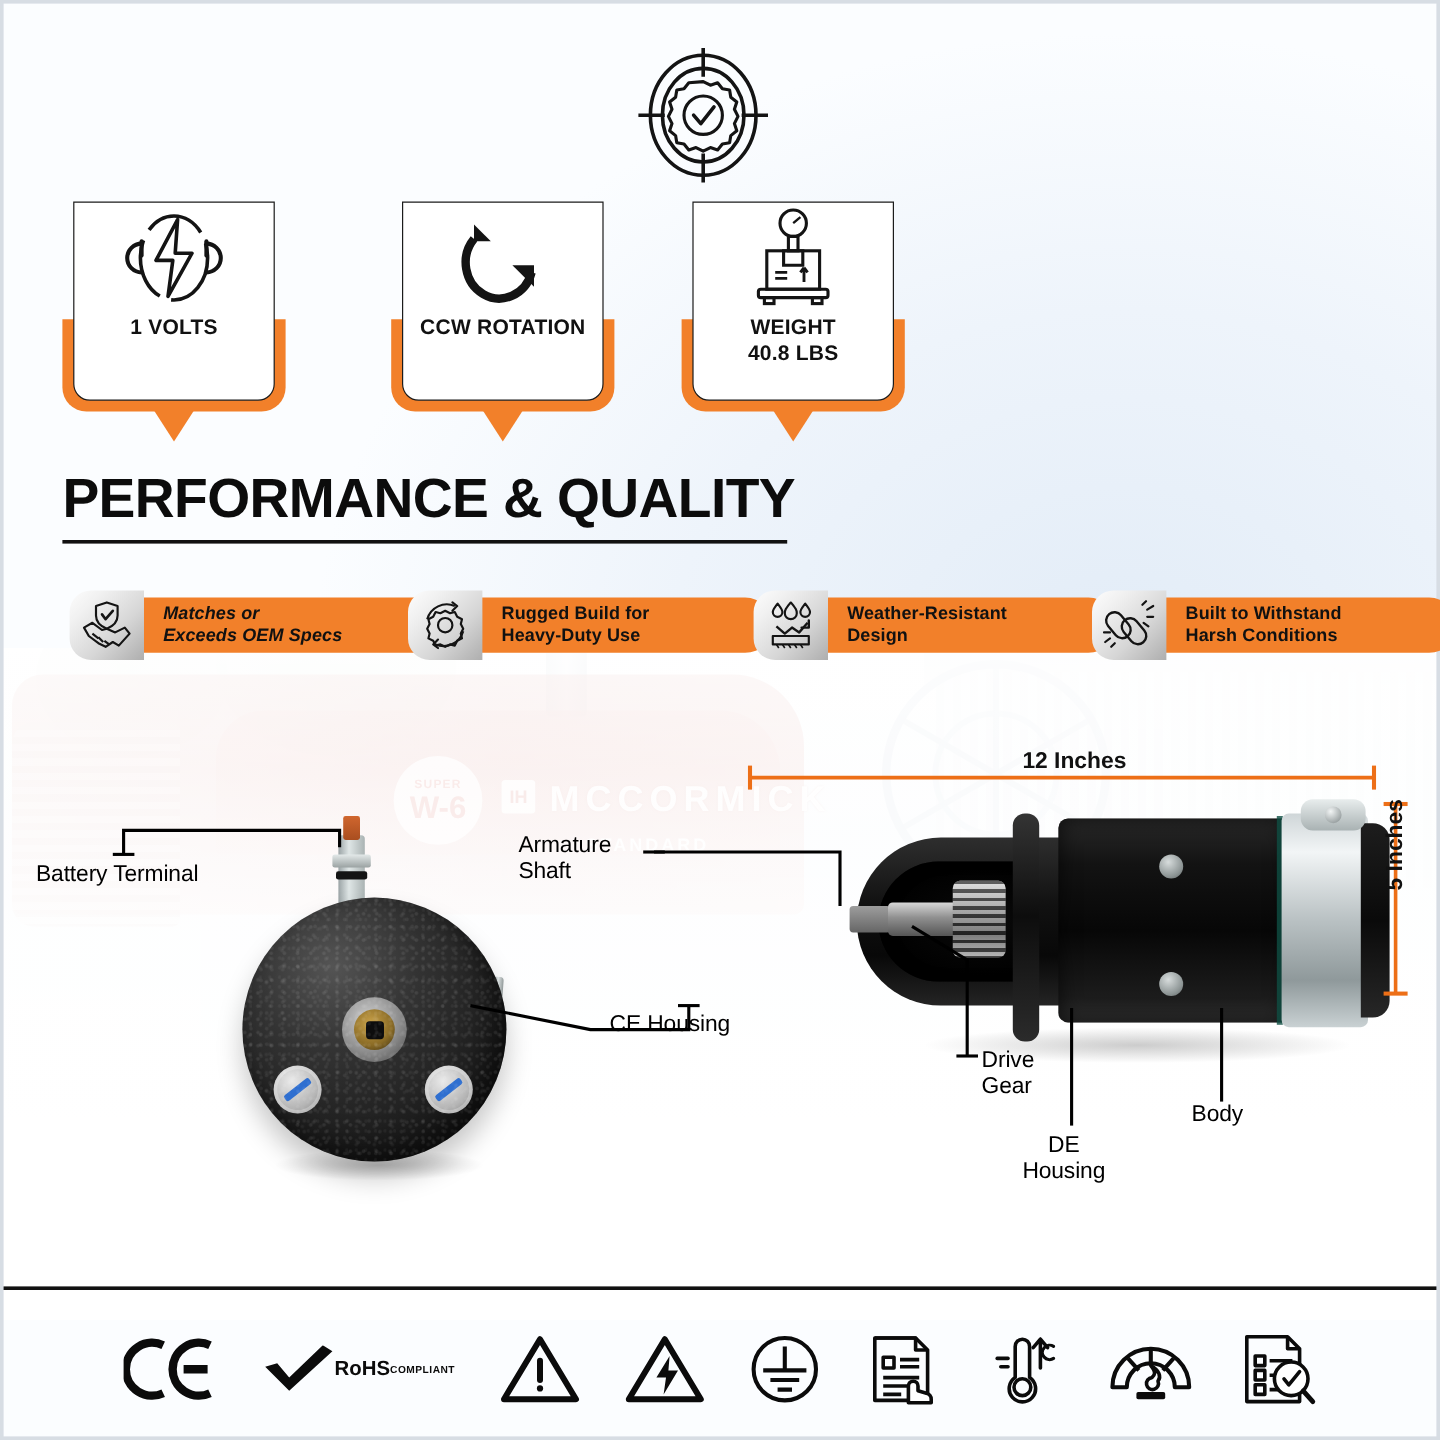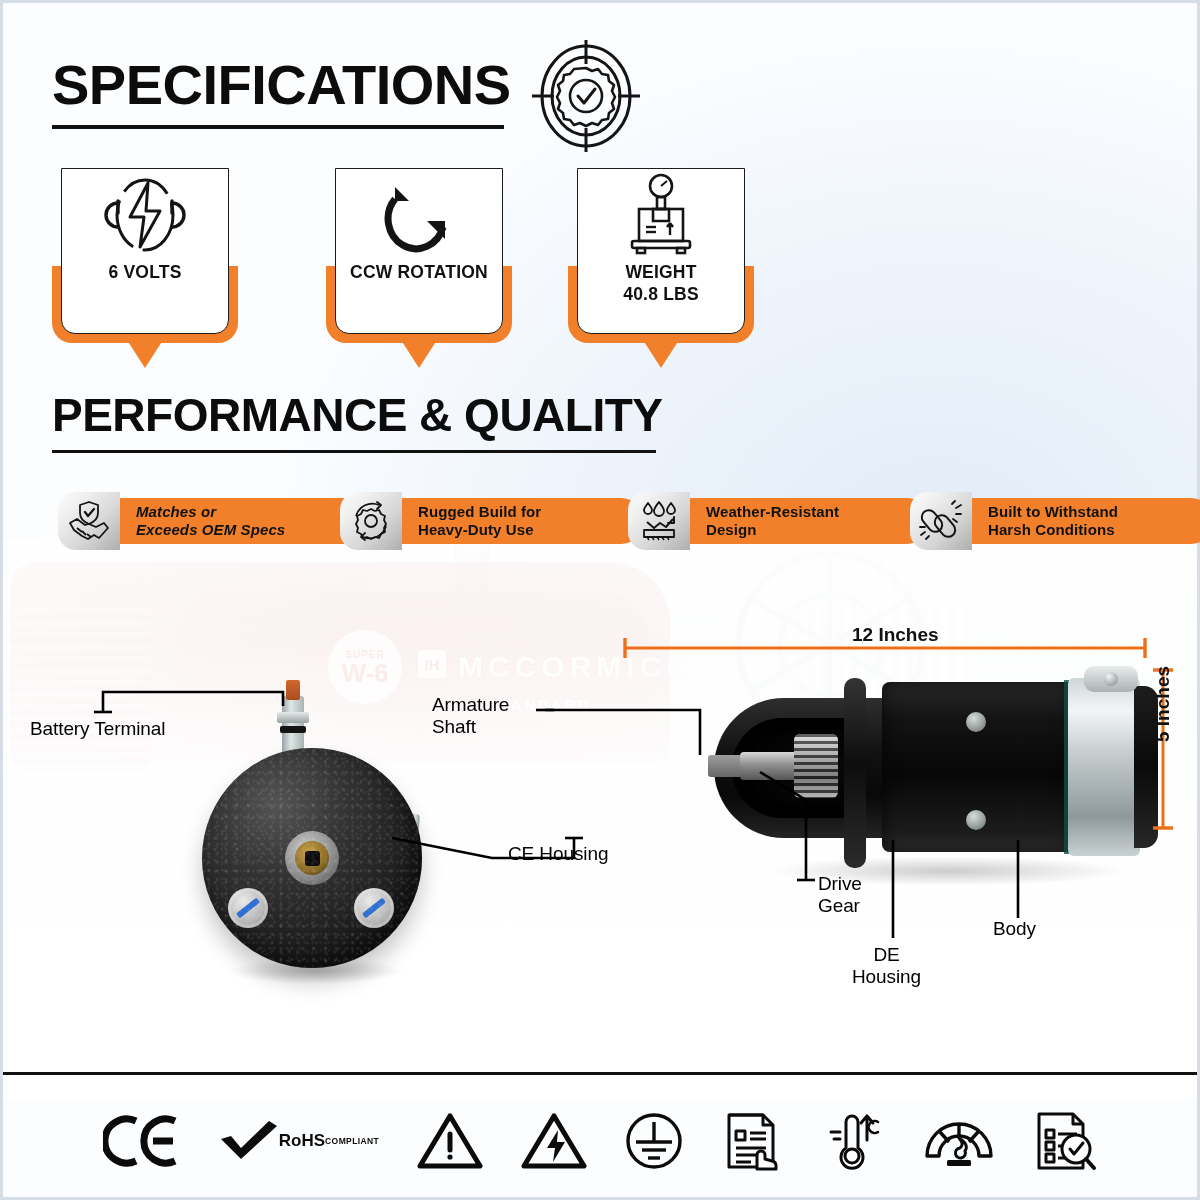--- a/index.html
+++ b/index.html
@@ -399,24 +399,20 @@
       <div class="standard-text">STANDARD</div>
     </div>
     <div class="tractor-wheel">
       <div class="tractor-spoke" style="transform:translate(-50%,-50%) rotate(0deg);"></div>
       <div class="tractor-spoke" style="transform:translate(-50%,-50%) rotate(60deg);"></div>
       <div class="tractor-spoke" style="transform:translate(-50%,-50%) rotate(120deg);"></div>
     </div>
     <div class="bg-fade"></div>
   </div>
 
-  <div class="section-heading" id="spec-heading">
-    <div>SPECIFICATIONS</div>
-    <div class="rule"></div>
-  </div>
 
   <div class="heading-icon">
     <svg width="116" height="116" viewBox="0 0 116 116" fill="none" stroke="#141414" stroke-width="3">
       <ellipse cx="58" cy="58" rx="44" ry="50"></ellipse>
       <ellipse cx="58" cy="58" rx="34" ry="39"></ellipse>
       <line x1="58" y1="2" x2="58" y2="26"></line>
       <line x1="58" y1="90" x2="58" y2="114"></line>
       <line x1="4" y1="58" x2="26" y2="58"></line>
       <line x1="90" y1="58" x2="112" y2="58"></line>
       <path d="M58 30 l6 3 6-2 4 5 6 1 1 6 5 4 -2 6 3 6 -3 6 2 6 -5 4 -1 6 -6 1 -4 5 -6 -2 -6 3 -6 -3 -6 2 -4 -5 -6 -1 -1 -6 -5 -4 2 -6 -3 -6 3 -6 -2 -6 5 -4 1 -6 6 -1 4 -5z" stroke-width="2.6" stroke-linejoin="round"></path>
@@ -432,21 +428,21 @@
       <div class="icon-wrap">
         <svg width="86" height="80" viewBox="0 0 86 80" fill="none" stroke="#141414" stroke-width="3">
           <ellipse cx="43" cy="40" rx="28" ry="35" stroke-dasharray="52 10"></ellipse>
           <path d="M46 8 L28 42 h14 L38 72 L58 36 H44 Z" stroke-width="3" stroke-linejoin="round"></path>
           <path d="M16 28 a12 12 0 1 0 0 24" stroke-width="3.4" stroke-linecap="round"></path>
           <line x1="16" y1="26" x2="16" y2="38" stroke-width="3.4" stroke-linecap="round"></line>
           <path d="M70 28 a12 12 0 1 1 0 24" stroke-width="3.4" stroke-linecap="round"></path>
           <line x1="70" y1="26" x2="70" y2="38" stroke-width="3.4" stroke-linecap="round"></line>
         </svg>
       </div>
-      <div class="label">6 VOLTS</div>
+      <div class="label">1 VOLTS</div>
     </div>
   </div>
 
   <div class="spec-card" id="spec-card-1">
     <div class="orange-frame"></div>
     <div class="pointer"></div>
     <div class="inner">
       <div class="icon-wrap">
         <svg width="80" height="76" viewBox="0 0 80 76" fill="none" stroke="#141414" stroke-width="7" stroke-linecap="butt">
           <path d="M16 22 A28 30 0 1 0 64 50"></path>

